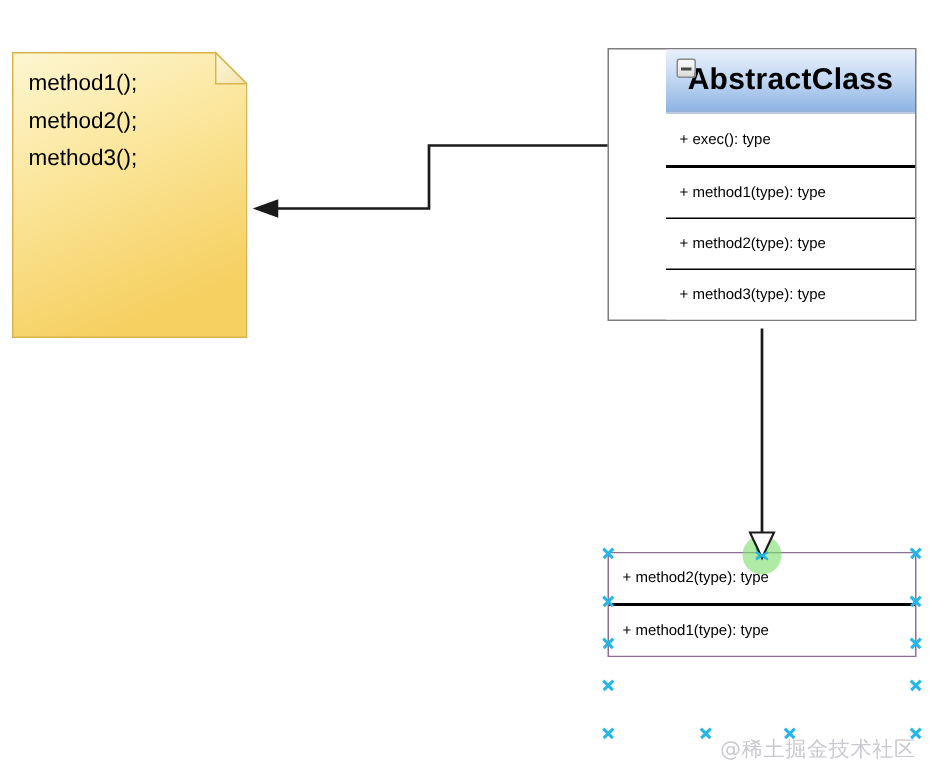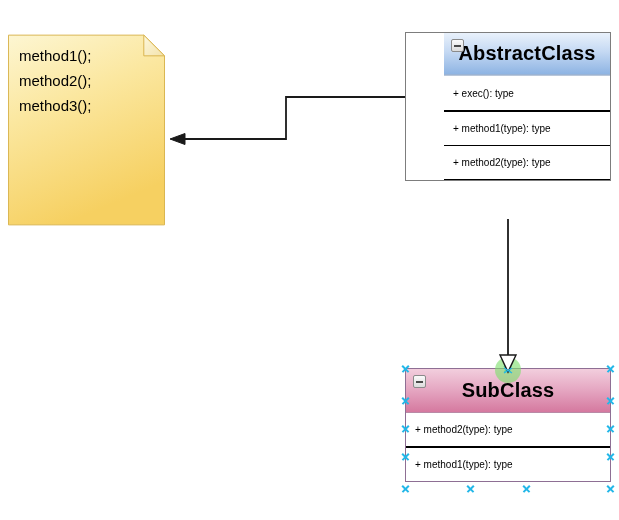--- a/index.html
+++ b/index.html
@@ -227,29 +227,24 @@
         </span>
       <span class="uml-title">AbstractClass</span>
     </div>
     <div class="sep-thin"></div>
     <div class="uml-row row-exec">+ exec(): type</div>
     <div class="sep-thick"></div>
     <div class="uml-row row-tall">+ method1(type): type</div>
     <div class="sep-black"></div>
     <div class="uml-row row-tall">+ method2(type): type</div>
     <div class="sep-black"></div>
+    <div class="uml-row row-tall">+ method3(type): type</div>
   </div>
 
   <div class="umlbox" id="sub-class">
-    <div class="uml-header">
-      <span class="collapse-icon">
-          <i></i>
-        </span>
-      <span class="uml-title">SubClass</span>
-    </div>
     <div class="uml-row">+ method2(type): type</div>
     <div class="sep-black"></div>
     <div class="uml-row">+ method1(type): type</div>
   </div>
 
   <div class="handle" style="left:401px; top:364px;"></div>
   <div class="handle" style="left:503px; top:364px;"></div>
   <div class="handle" style="left:606px; top:364px;"></div>
   <div class="handle" style="left:401px; top:396px;"></div>
   <div class="handle" style="left:606px; top:396px;"></div>
@@ -270,14 +265,15 @@
     </g>
 
     <g>
       <line x1="508" y1="219" x2="508" y2="361" stroke="#1a1a1a" stroke-width="1.8"></line>
       <circle cx="508" cy="370" r="13" fill="#7ede6c" fill-opacity="0.62"></circle>
       <polygon points="500,355 516,355 508,372" fill="#ffffff" stroke="#1a1a1a" stroke-width="1.4" stroke-linejoin="miter"></polygon>
       <path d="M504,368 l8,5 M512,368 l-8,5" stroke="#23b7e8" stroke-width="1.4"></path>
     </g>
   </svg>
 
+  <div class="watermark">@稀土掘金技术社区</div>
 
 </div>
 
 </body></html>

